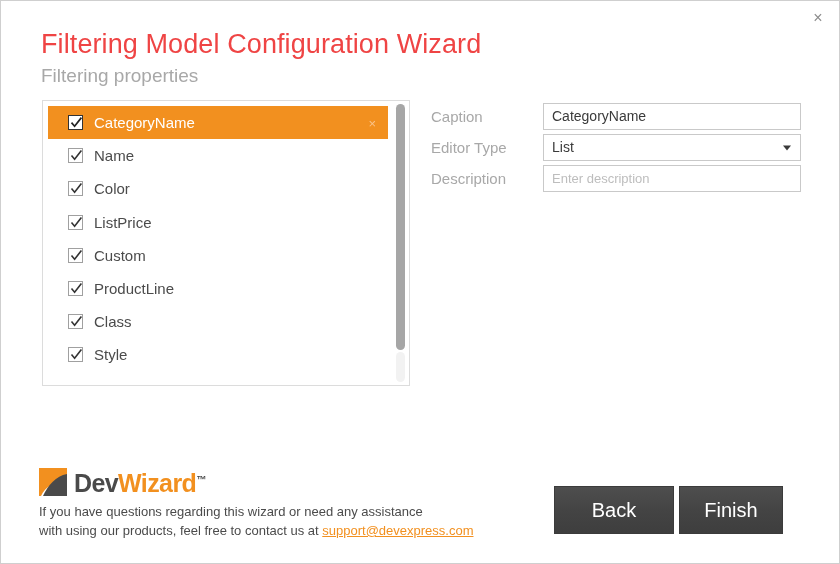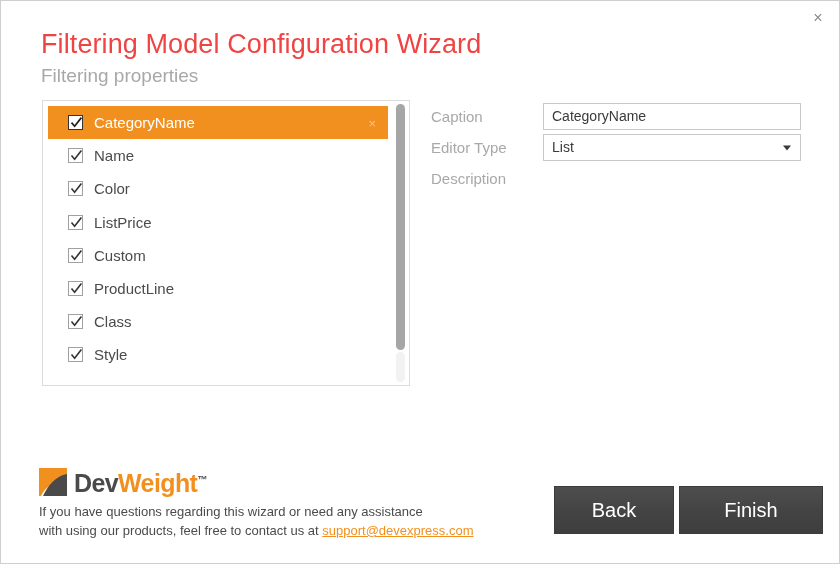--- a/index.html
+++ b/index.html
@@ -296,21 +296,21 @@
     color: #ffffff;
     font-size: 20px;
     display: flex;
     align-items: center;
     justify-content: center;
     cursor: pointer;
     user-select: none;
     font-weight: 400;
   }
   .btn-back { left: 553px; width: 120px; }
-  .btn-finish { left: 678px; width: 144px; text-align: center; }
+  .btn-finish { left: 678px; width: 104px; text-align: center; }
 </style>
 </head>
 <body>
 
 <div class="window">
 
   <div class="close-btn">×</div>
 
   <div class="header">
     <div class="title">Filtering Model Configuration Wizard</div>
@@ -414,31 +414,34 @@
     <div class="prop-row">
       <div class="prop-label">Editor Type</div>
       <div class="prop-field">
         <span class="val">List</span>
         <span class="caret"></span>
       </div>
     </div>
 
     <div class="prop-row">
       <div class="prop-label">Description</div>
+      <div class="prop-field">
+        <span class="ph">Enter description</span>
+      </div>
     </div>
 
   </div>
 
   <div class="logo-row">
     <svg class="logo-mark" viewBox="0 0 28 28">
       <path d="M0 0 H28 V28 H0 Z" fill="#ffffff"></path>
       <path d="M0 0 H28 V13 C16 13 6 19 2 28 H0 Z" fill="#f2901f"></path>
       <path d="M28 6 V28 H4 C9 17 17 8 28 6 Z" fill="#4a4a4a"></path>
     </svg>
-    <div class="logo-text"><span class="logo-dev">Dev</span><span class="logo-express">Weight</span><span class="logo-tm">™</span></div>
+    <div class="logo-text"><span class="logo-dev">Dev</span><span class="logo-express">Wizard</span><span class="logo-tm">™</span></div>
   </div>
 
   <div class="footer-text">
     <span>If you have questions regarding this wizard or need any assistance</span><br>
     <span>with using our products, feel free to contact us at </span><span class="footer-link">support@devexpress.com</span>
   </div>
 
   <div class="btn btn-back">Back</div>
   <div class="btn btn-finish">Finish</div>
 

